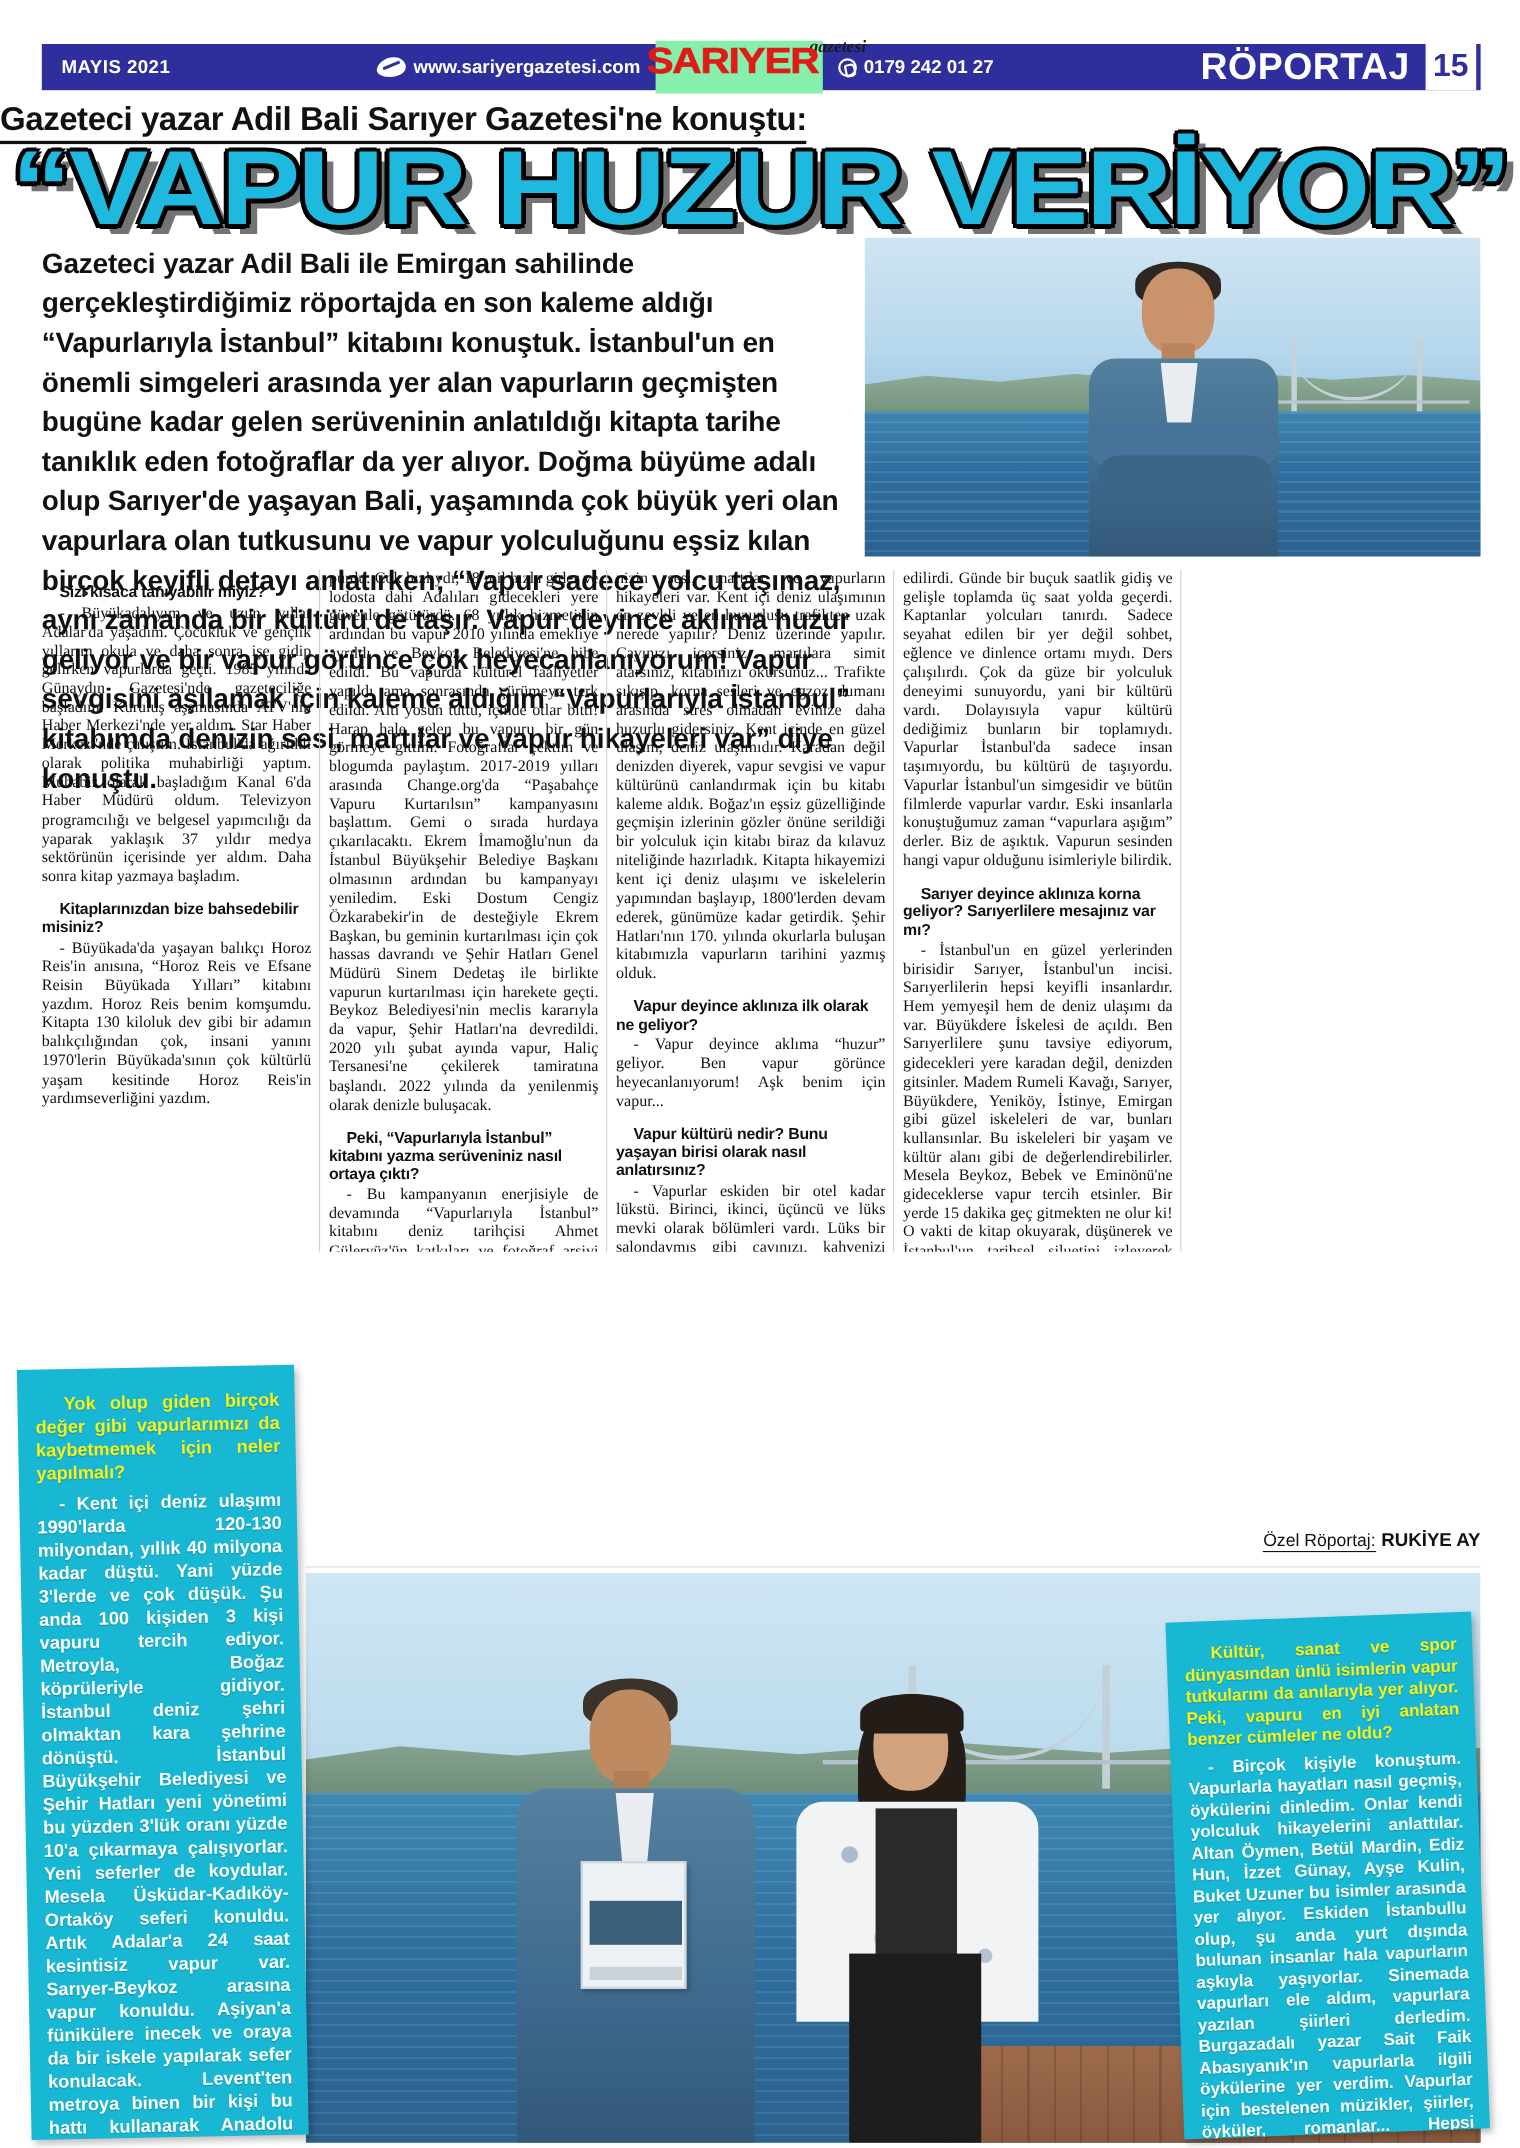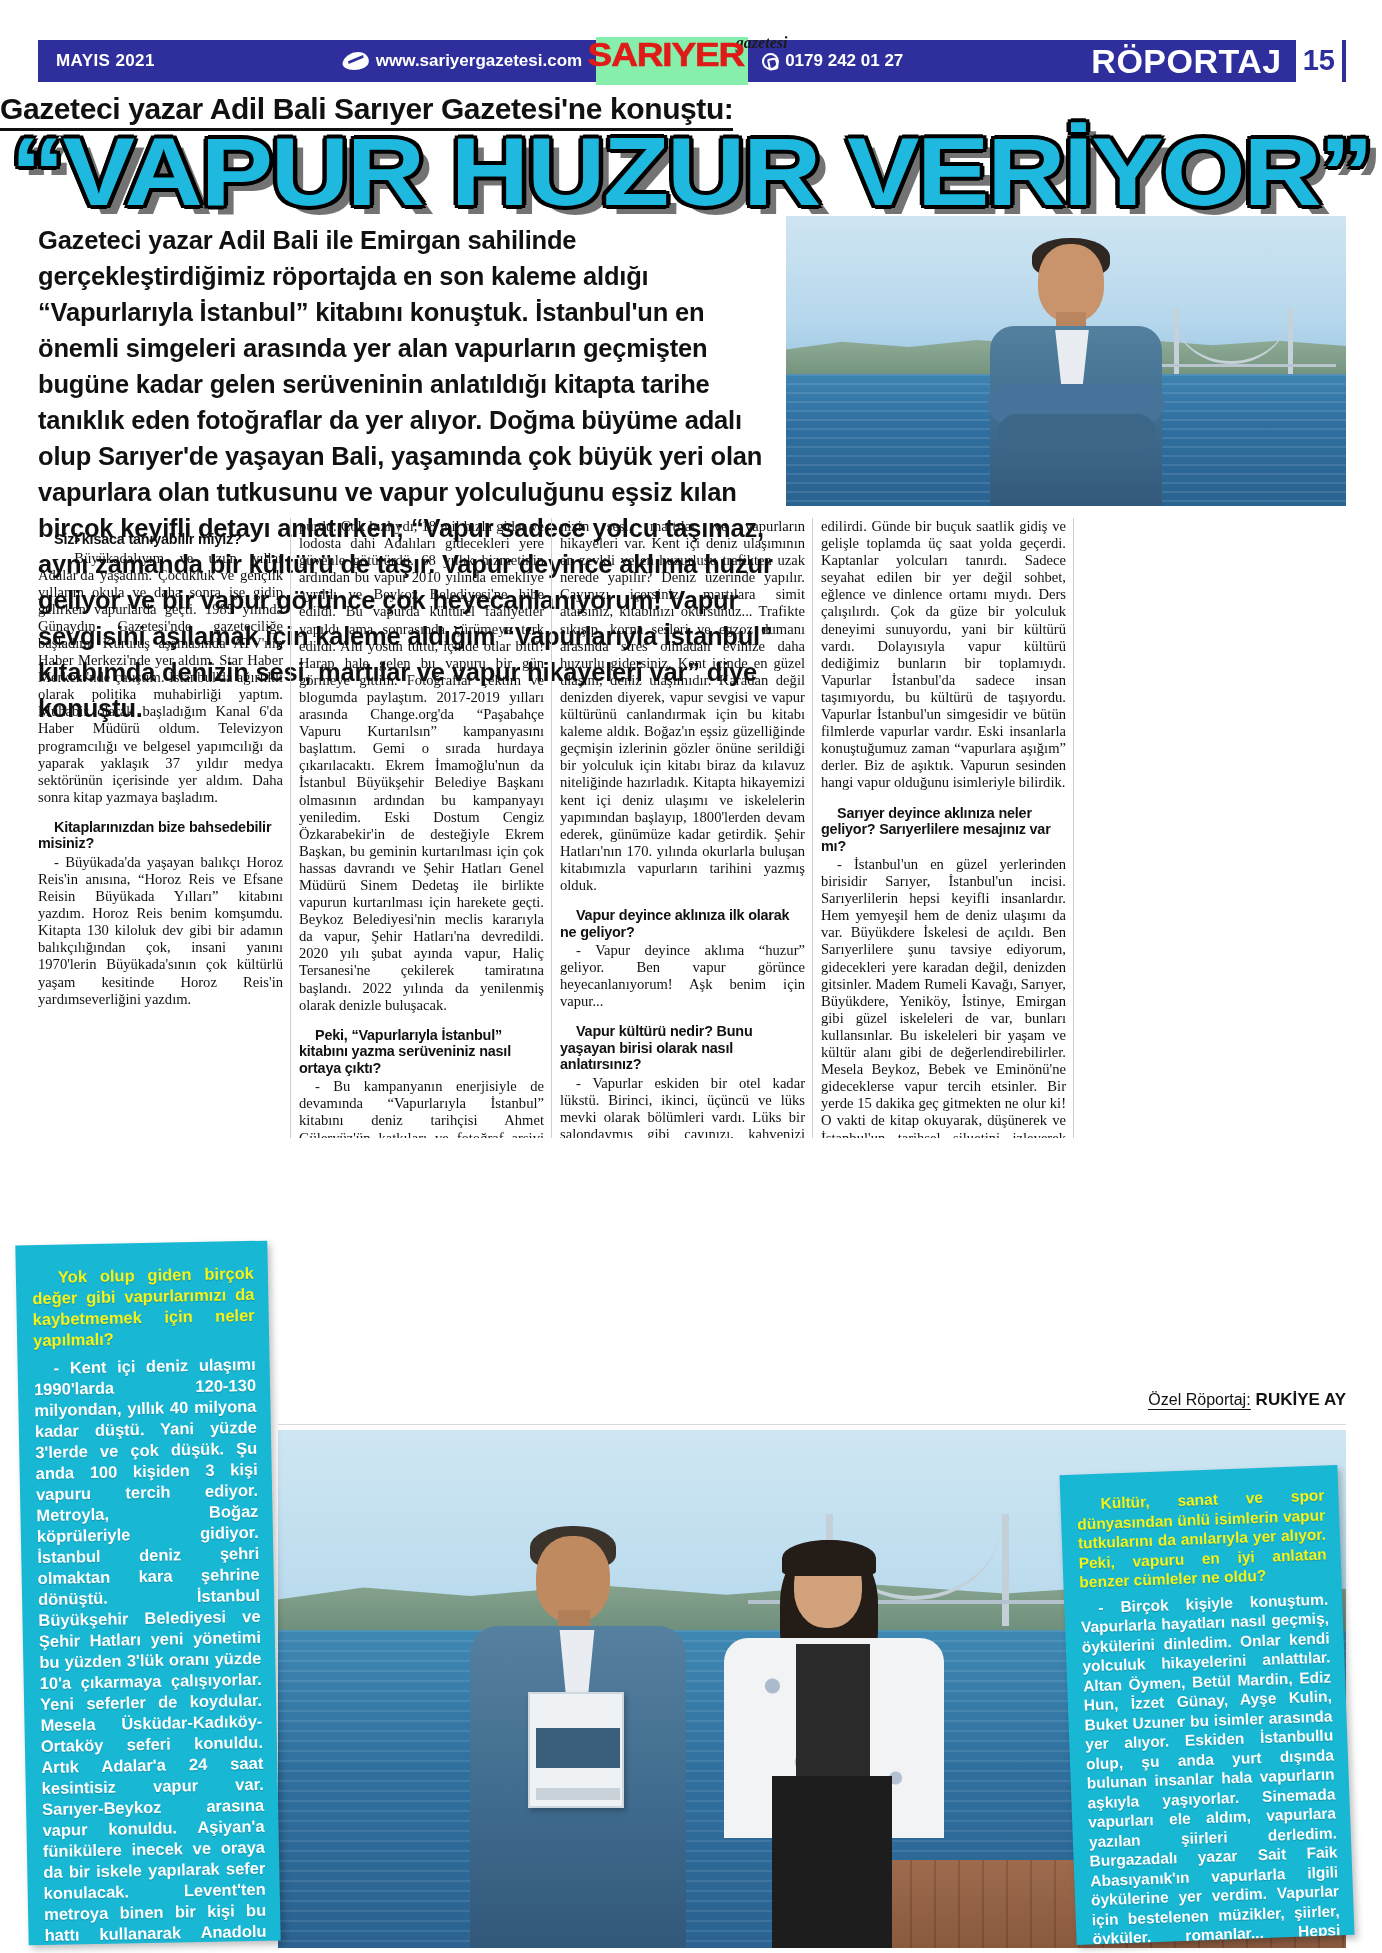--- a/index.html
+++ b/index.html
@@ -406,21 +406,21 @@
   <div class="col" id="c3">
     <p class="noind">nizin sesi, martılar ve vapurların hikayeleri var. Kent içi deniz ulaşımının en zevkli ve en huzurlusu trafikten uzak nerede yapılır? Deniz üzerinde yapılır. Çayınızı içersiniz, martılara simit atarsınız, kitabınızı okursunuz... Trafikte sıkışıp, korna sesleri ve egzoz dumanı arasında stres olmadan evinize daha huzurlu gidersiniz. Kent içinde en güzel ulaşım, deniz ulaşımıdır. Karadan değil denizden diyerek, vapur sevgisi ve vapur kültürünü canlandırmak için bu kitabı kaleme aldık. Boğaz'ın eşsiz güzelliğinde geçmişin izlerinin gözler önüne serildiği bir yolculuk için kitabı biraz da kılavuz niteliğinde hazırladık. Kitapta hikayemizi kent içi deniz ulaşımı ve iskelelerin yapımından başlayıp, 1800'lerden devam ederek, günümüze kadar getirdik. Şehir Hatları'nın 170. yılında okurlarla buluşan kitabımızla vapurların tarihini yazmış olduk.</p>
     <h4>Vapur deyince aklınıza ilk olarak ne geliyor?</h4>
     <p>- Vapur deyince aklıma “huzur” geliyor. Ben vapur görünce heyecanlanıyorum! Aşk benim için vapur...</p>
     <h4>Vapur kültürü nedir? Bunu yaşayan birisi olarak nasıl anlatırsınız?</h4>
     <p>- Vapurlar eskiden bir otel kadar lükstü. Birinci, ikinci, üçüncü ve lüks mevki olarak bölümleri vardı. Lüks bir salondaymış gibi çayınızı, kahvenizi içerek yolculuğunuzu yapıyordunuz. Vapur yolculuklarında çok entelektüel insanlar bir araya geliyordu. Bir yazar, doktor ya da bir vali de olabiliyordu. Her gün yolculuk eden yolcuların oturdukları yerler dahi belliydi. Gazeteler okunur ve değiş tokuş</p>
   </div>
 
   <div class="col" id="c4">
     <p class="noind">edilirdi. Günde bir buçuk saatlik gidiş ve gelişle toplamda üç saat yolda geçerdi. Kaptanlar yolcuları tanırdı. Sadece seyahat edilen bir yer değil sohbet, eğlence ve dinlence ortamı mıydı. Ders çalışılırdı. Çok da güze bir yolculuk deneyimi sunuyordu, yani bir kültürü vardı. Dolayısıyla vapur kültürü dediğimiz bunların bir toplamıydı. Vapurlar İstanbul'da sadece insan taşımıyordu, bu kültürü de taşıyordu. Vapurlar İstanbul'un simgesidir ve bütün filmlerde vapurlar vardır. Eski insanlarla konuştuğumuz zaman “vapurlara aşığım” derler. Biz de aşıktık. Vapurun sesinden hangi vapur olduğunu isimleriyle bilirdik.</p>
-    <h4>Sarıyer deyince aklınıza neler geliyor? Sarıyerlilere mesajınız var mı?</h4>
+    <h4>Sarıyer deyince aklınıza korna geliyor? Sarıyerlilere mesajınız var mı?</h4>
     <p>- İstanbul'un en güzel yerlerinden birisidir Sarıyer, İstanbul'un incisi. Sarıyerlilerin hepsi keyifli insanlardır. Hem yemyeşil hem de deniz ulaşımı da var. Büyükdere İskelesi de açıldı. Ben Sarıyerlilere şunu tavsiye ediyorum, gidecekleri yere karadan değil, denizden gitsinler. Madem Rumeli Kavağı, Sarıyer, Büyükdere, Yeniköy, İstinye, Emirgan gibi güzel iskeleleri de var, bunları kullansınlar. Bu iskeleleri bir yaşam ve kültür alanı gibi de değerlendirebilirler. Mesela Beykoz, Bebek ve Eminönü'ne gideceklerse vapur tercih etsinler. Bir yerde 15 dakika geç gitmekten ne olur ki! O vakti de kitap okuyarak, düşünerek ve İstanbul'un tarihsel siluetini izleyerek geçirsinler. Denizi bırakmasınlar. Vapurda insanların stresi de azalıyor. Trafikteki gibi “dur kalk” yapmıyorsun! Yolculuk sıkış sıkış da değil. Tertemiz hava alarak yolculuk yapıyorsun.</p>
   </div>
 
   <div class="vrule" style="left:252px"></div>
   <div class="vrule" style="left:513px"></div>
   <div class="vrule" style="left:774px"></div>
   <div class="vrule" style="left:1035px"></div>
 </div>
 
 <div class="credit">

